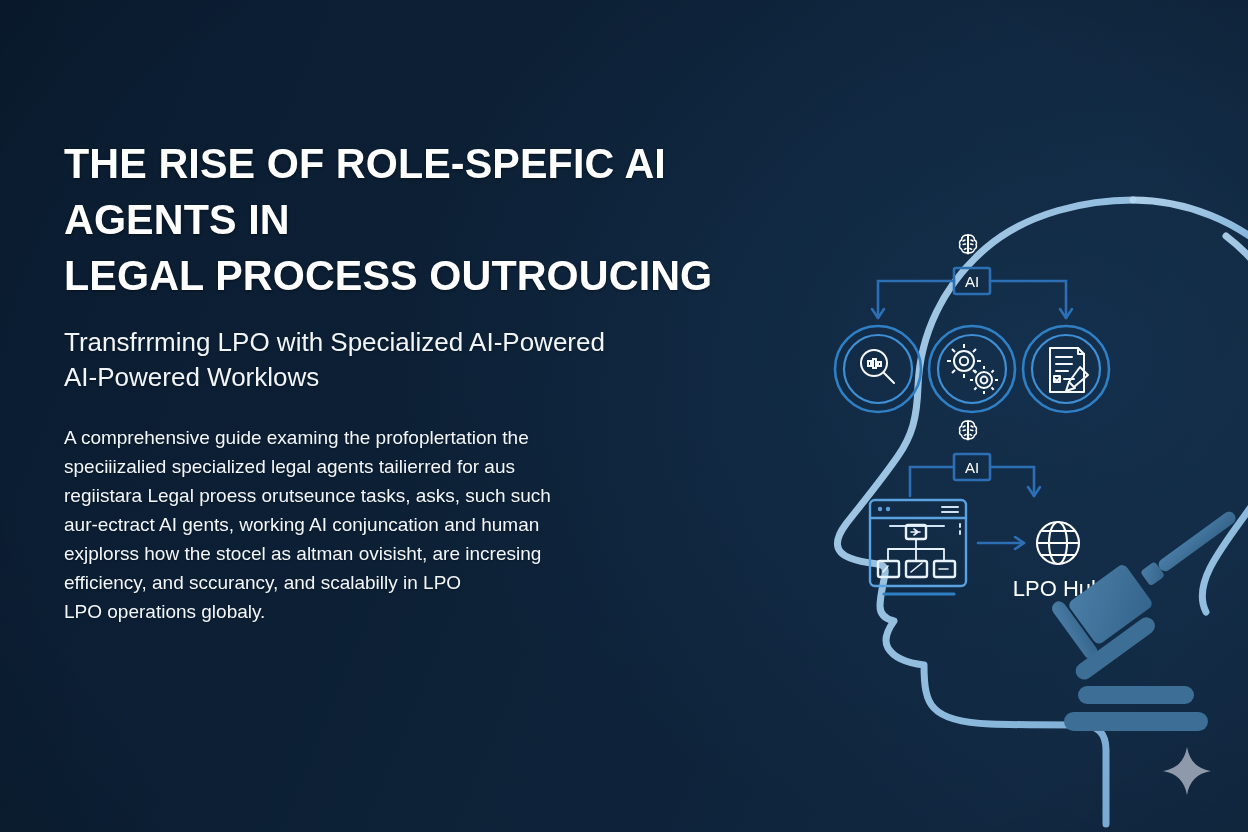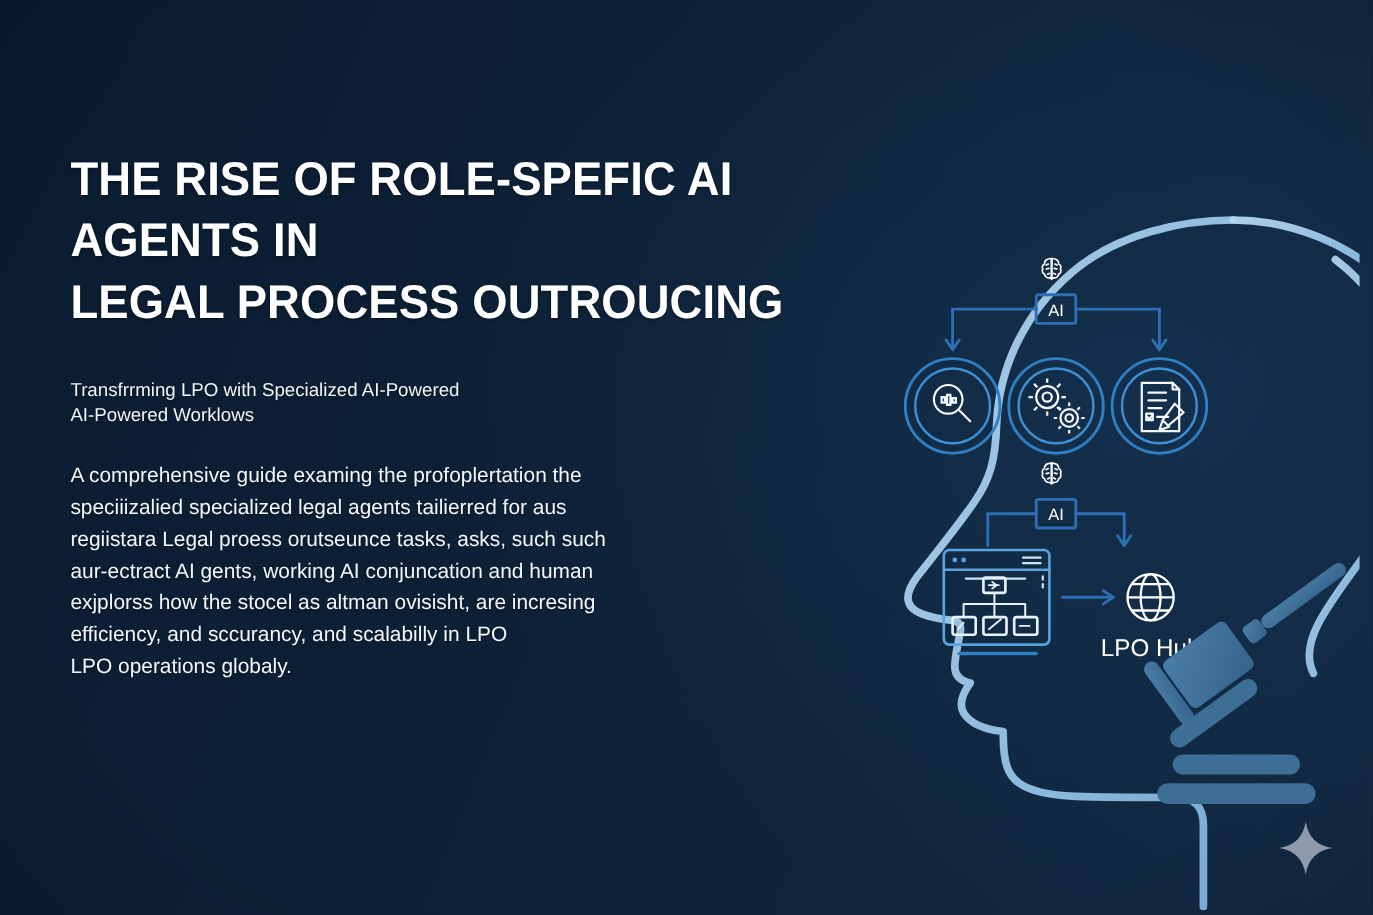--- a/index.html
+++ b/index.html
@@ -40,22 +40,22 @@
     color:#ffffff;
     letter-spacing:0.1px;
     text-transform:uppercase;
     font-stretch:condensed;
     transform:scaleX(0.96);
     transform-origin:left center;
     text-shadow:0 1px 3px rgba(0,0,0,0.45);
     white-space:pre-line;
   }
   .subhead{
-    margin-top:40px;
-    font-size:17px;
+    margin-top:21px;
+    font-size:26px;
     line-height:1.35;
     font-weight:400;
     color:#f2f6fa;
     white-space:pre-line;
     text-shadow:0 1px 2px rgba(0,0,0,0.35);
   }
   .body-copy{
     margin-top:28px;
     font-size:19px;
     line-height:1.53;
@@ -72,21 +72,21 @@
     font-weight:700;
     letter-spacing:0.6px;
     color:#ffffff;
     text-shadow:0 1px 3px rgba(0,0,0,0.45);
     z-index:5;
   }
 
   
   .illus{
     position:absolute;
-    right:12px; top:0;
+    right:0; top:0;
     width:520px; height:832px;
     z-index:2;
   }
   .illus svg{ display:block; width:100%; height:100%; }
 
   .sparkle{
     position:absolute;
     right:35px; bottom:35px;
     width:52px; height:52px;
     z-index:6;

